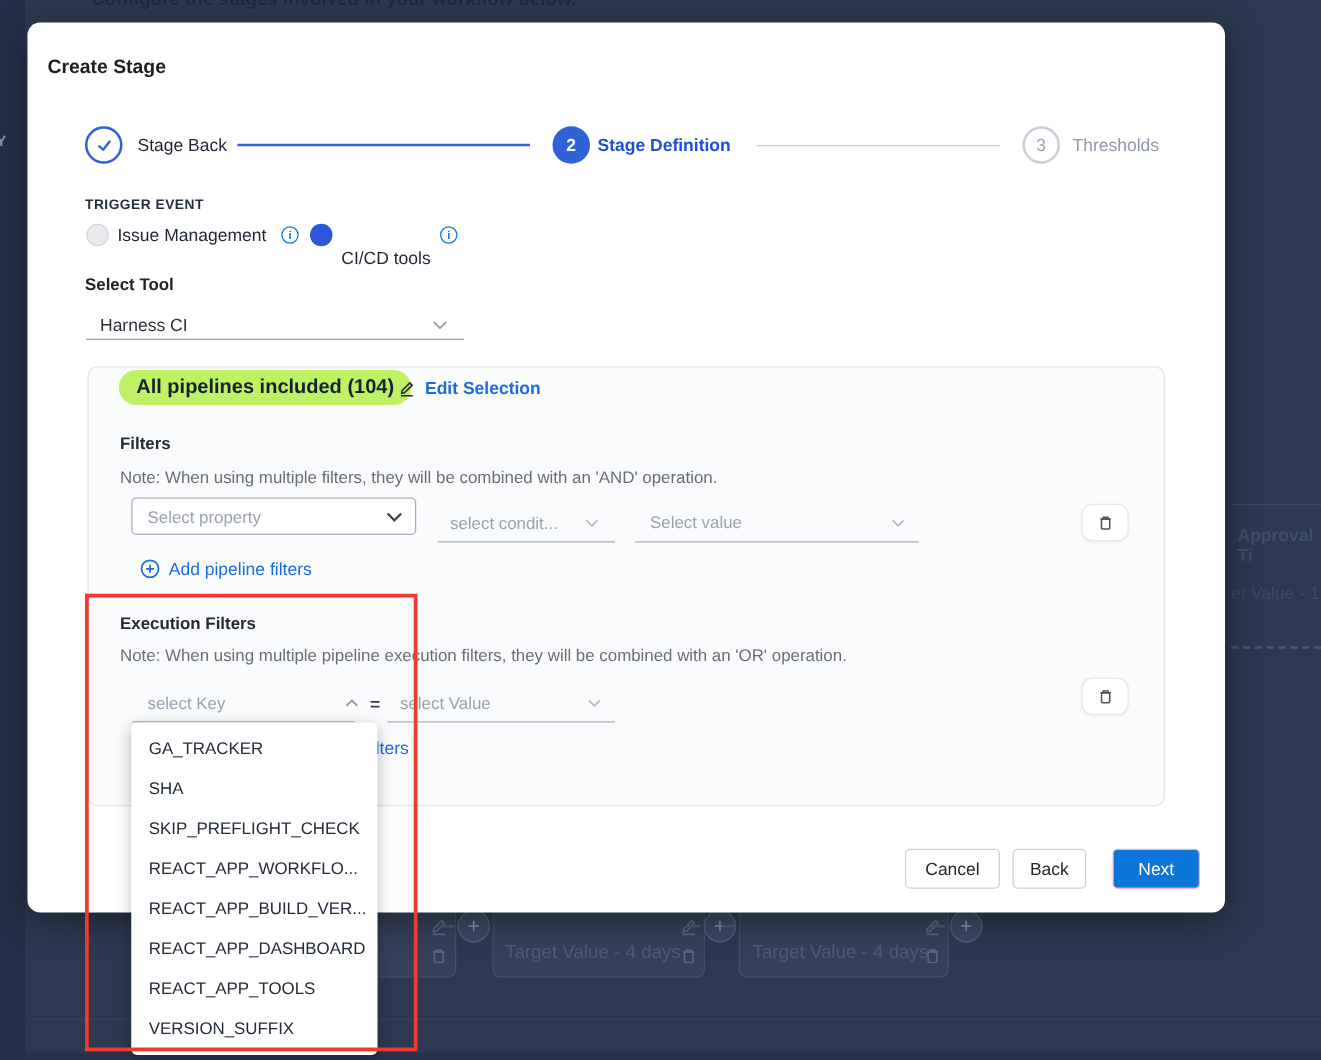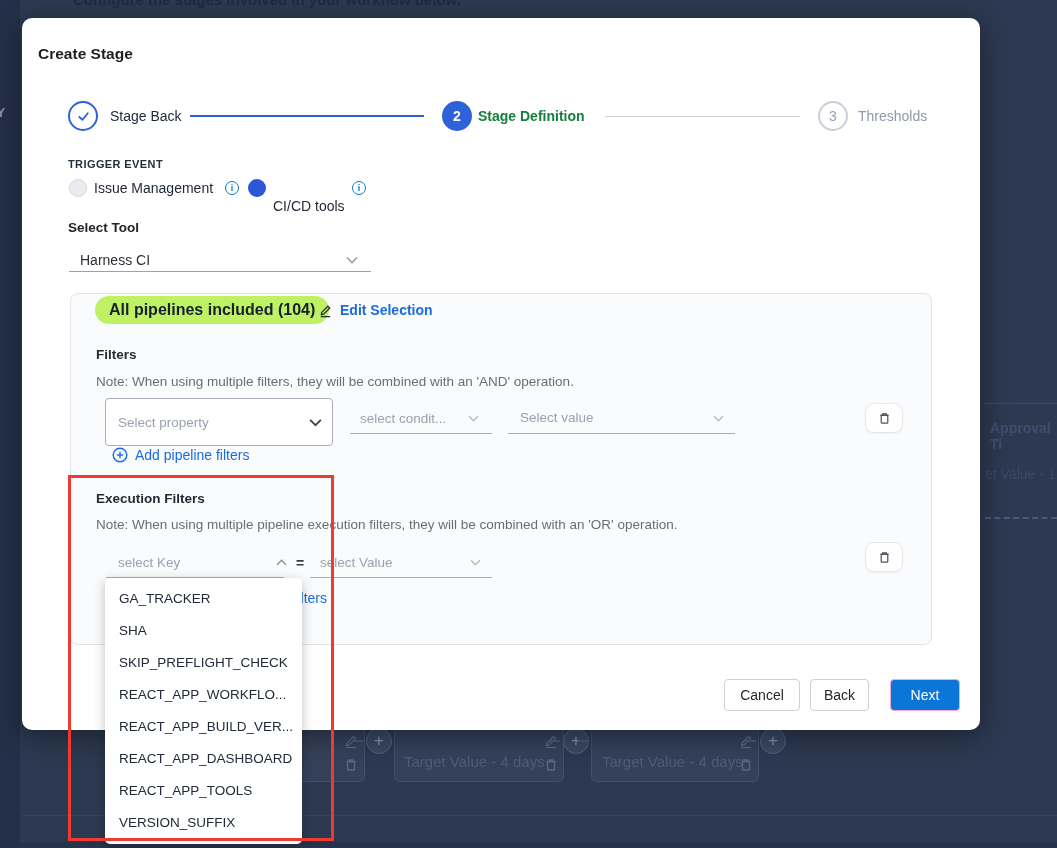--- a/index.html
+++ b/index.html
@@ -54,21 +54,21 @@
   .underline{height:1px;background:#9ba0aa;}
   .ph{font-size:13.5px;color:#9aa1ae;}
 
   .panel{left:48px;top:275px;width:862px;height:352px;background:#fafbfc;
          border:1px solid #e0e3e7;border-radius:8px;}
   .badge{height:28px;line-height:28px;padding:0 14px;border-radius:14px;background:#bef264;
          font-size:16px;font-weight:600;color:#17202e;}
   .link{color:#1b6be0;font-size:14px;}
   .sec-title{font-size:13.5px;font-weight:700;color:#262b33;}
   .note{font-size:13.5px;color:#696e75;}
-  .prop-box{width:228px;height:48px;background:#fff;border:1px solid #a9aebd;border-radius:4px;
+  .prop-box{width:228px;height:30px;background:#fff;border:1px solid #a9aebd;border-radius:4px;
             display:flex;align-items:center;justify-content:space-between;padding:0 10px 0 12px;}
   .trash-btn{width:38px;height:30px;background:#fff;border:1px solid #e5e7ea;border-radius:9px;
              display:flex;align-items:center;justify-content:center;color:#4a525e;
              box-shadow:0 1px 2px rgba(0,0,0,.05);}
   .eq{font-size:14px;font-weight:600;color:#333a45;}
 
   .dropdown{left:83px;top:560px;width:197px;background:#fff;border-radius:5px;z-index:5;
             box-shadow:0 3px 12px rgba(0,0,0,.25);padding:5px 0;}
   .dropdown li{list-style:none;height:32px;line-height:32px;padding-left:14px;
                font-size:13.5px;color:#222b39;white-space:nowrap;}
@@ -165,21 +165,21 @@
       <span>
         <svg viewBox="0 0 16 16" width="15" height="15">
             <path d="M3.5 8.5 L7 11.5 L12.5 4.5" stroke="#2f62d8" stroke-width="2" fill="none" stroke-linecap="round" stroke-linejoin="round"></path>
           </svg>
       </span>
     </div>
     <div class="abs step-label" style="left:88px;top:90px;">Stage Back</div>
     <div class="abs conn" style="left:168px;top:97px;width:234px;background:#2f62d8;"></div>
 
     <div class="abs step-circle sc-active" style="left:420px;top:83px;">2</div>
-    <div class="abs step-label" style="left:456px;top:90px;font-weight:700;color:#15803d;">Stage Definition</div>
+    <div class="abs step-label" style="left:456px;top:90px;font-weight:700;color:#1d4ed8;">Stage Definition</div>
     <div class="abs conn" style="left:583px;top:98px;width:195px;height:1px;background:#c9d0da;"></div>
 
     <div class="abs step-circle sc-todo" style="left:796px;top:83px;">3</div>
     <div class="abs step-label" style="left:836px;top:90px;color:#8e98a8;">Thresholds</div>
 
     <div class="abs trigger-label" style="left:46px;top:140px;">TRIGGER EVENT</div>
 
     <div class="abs radio radio-off" style="left:47px;top:161px;"></div>
     <div class="abs opt-label" style="left:72px;top:162px;">Issue Management</div>
     <div class="abs info-i" style="left:203px;top:163px;">i</div>

